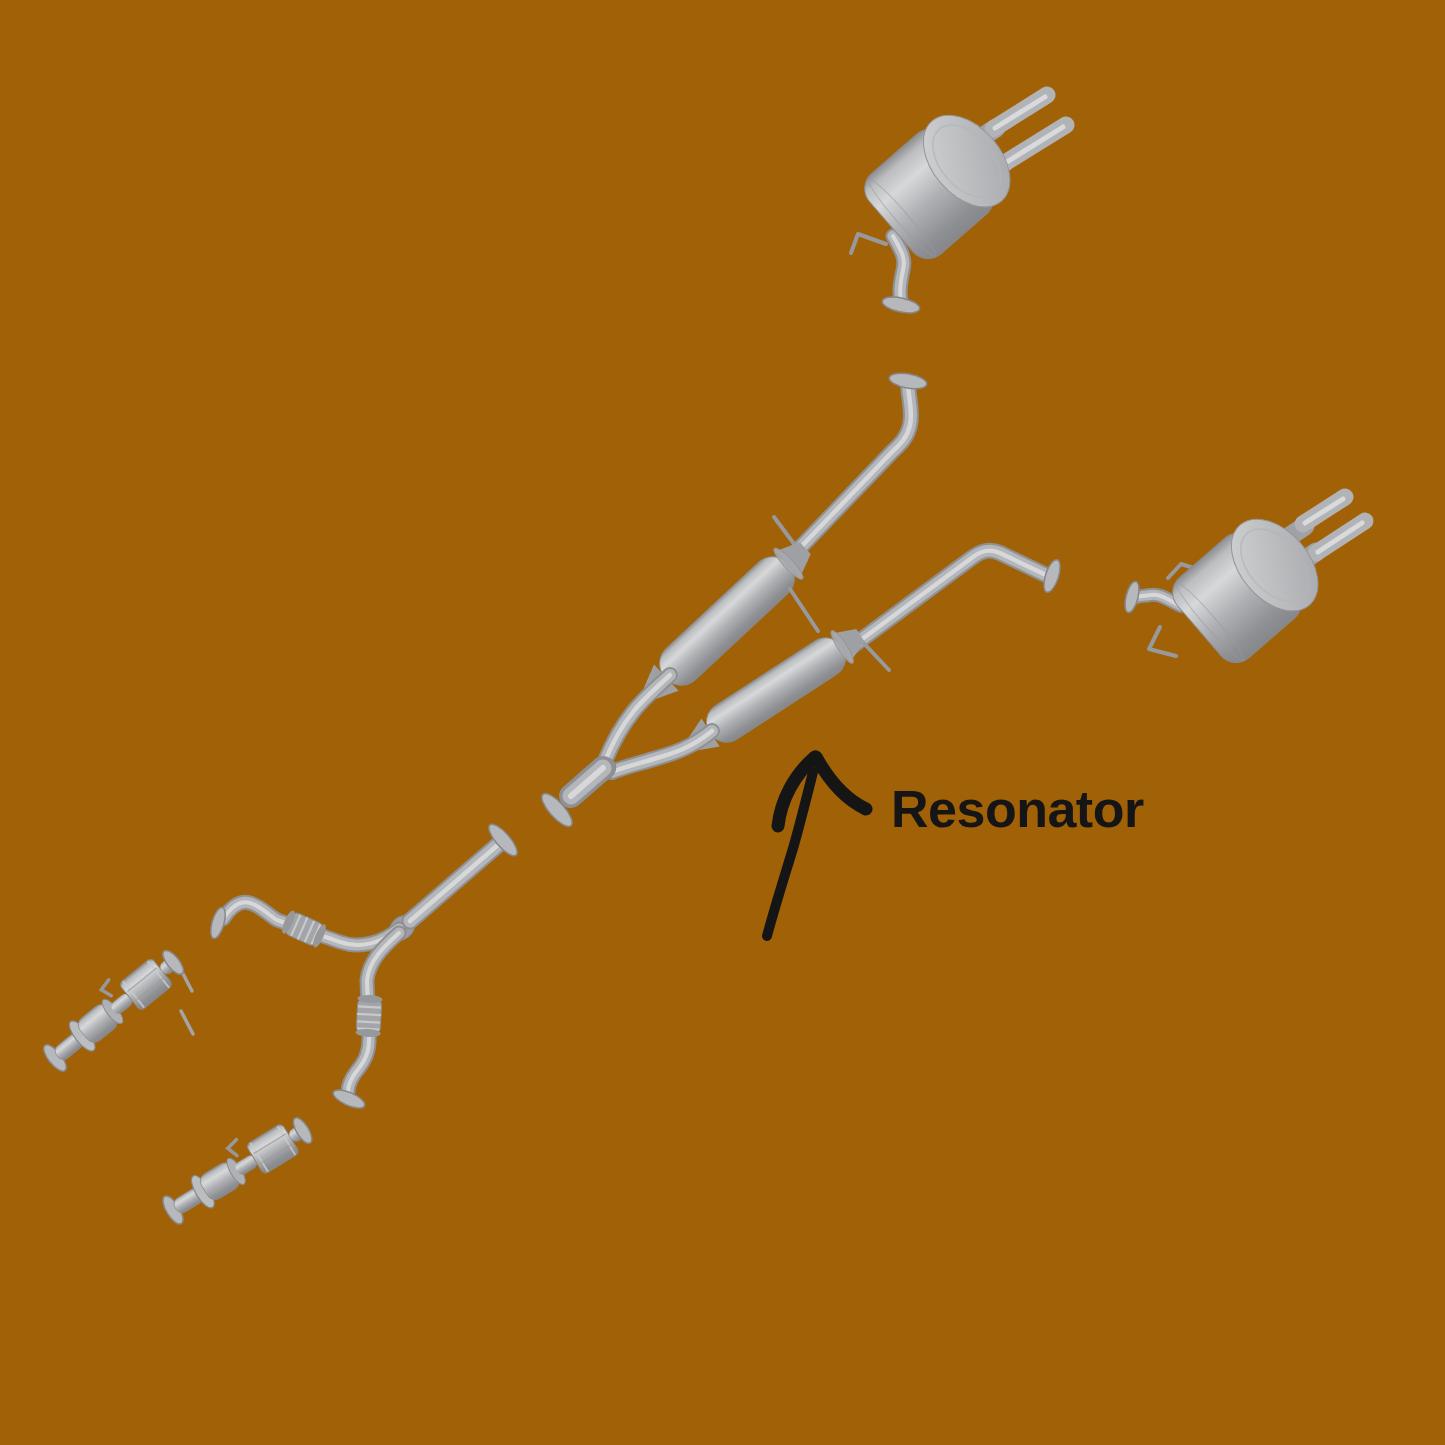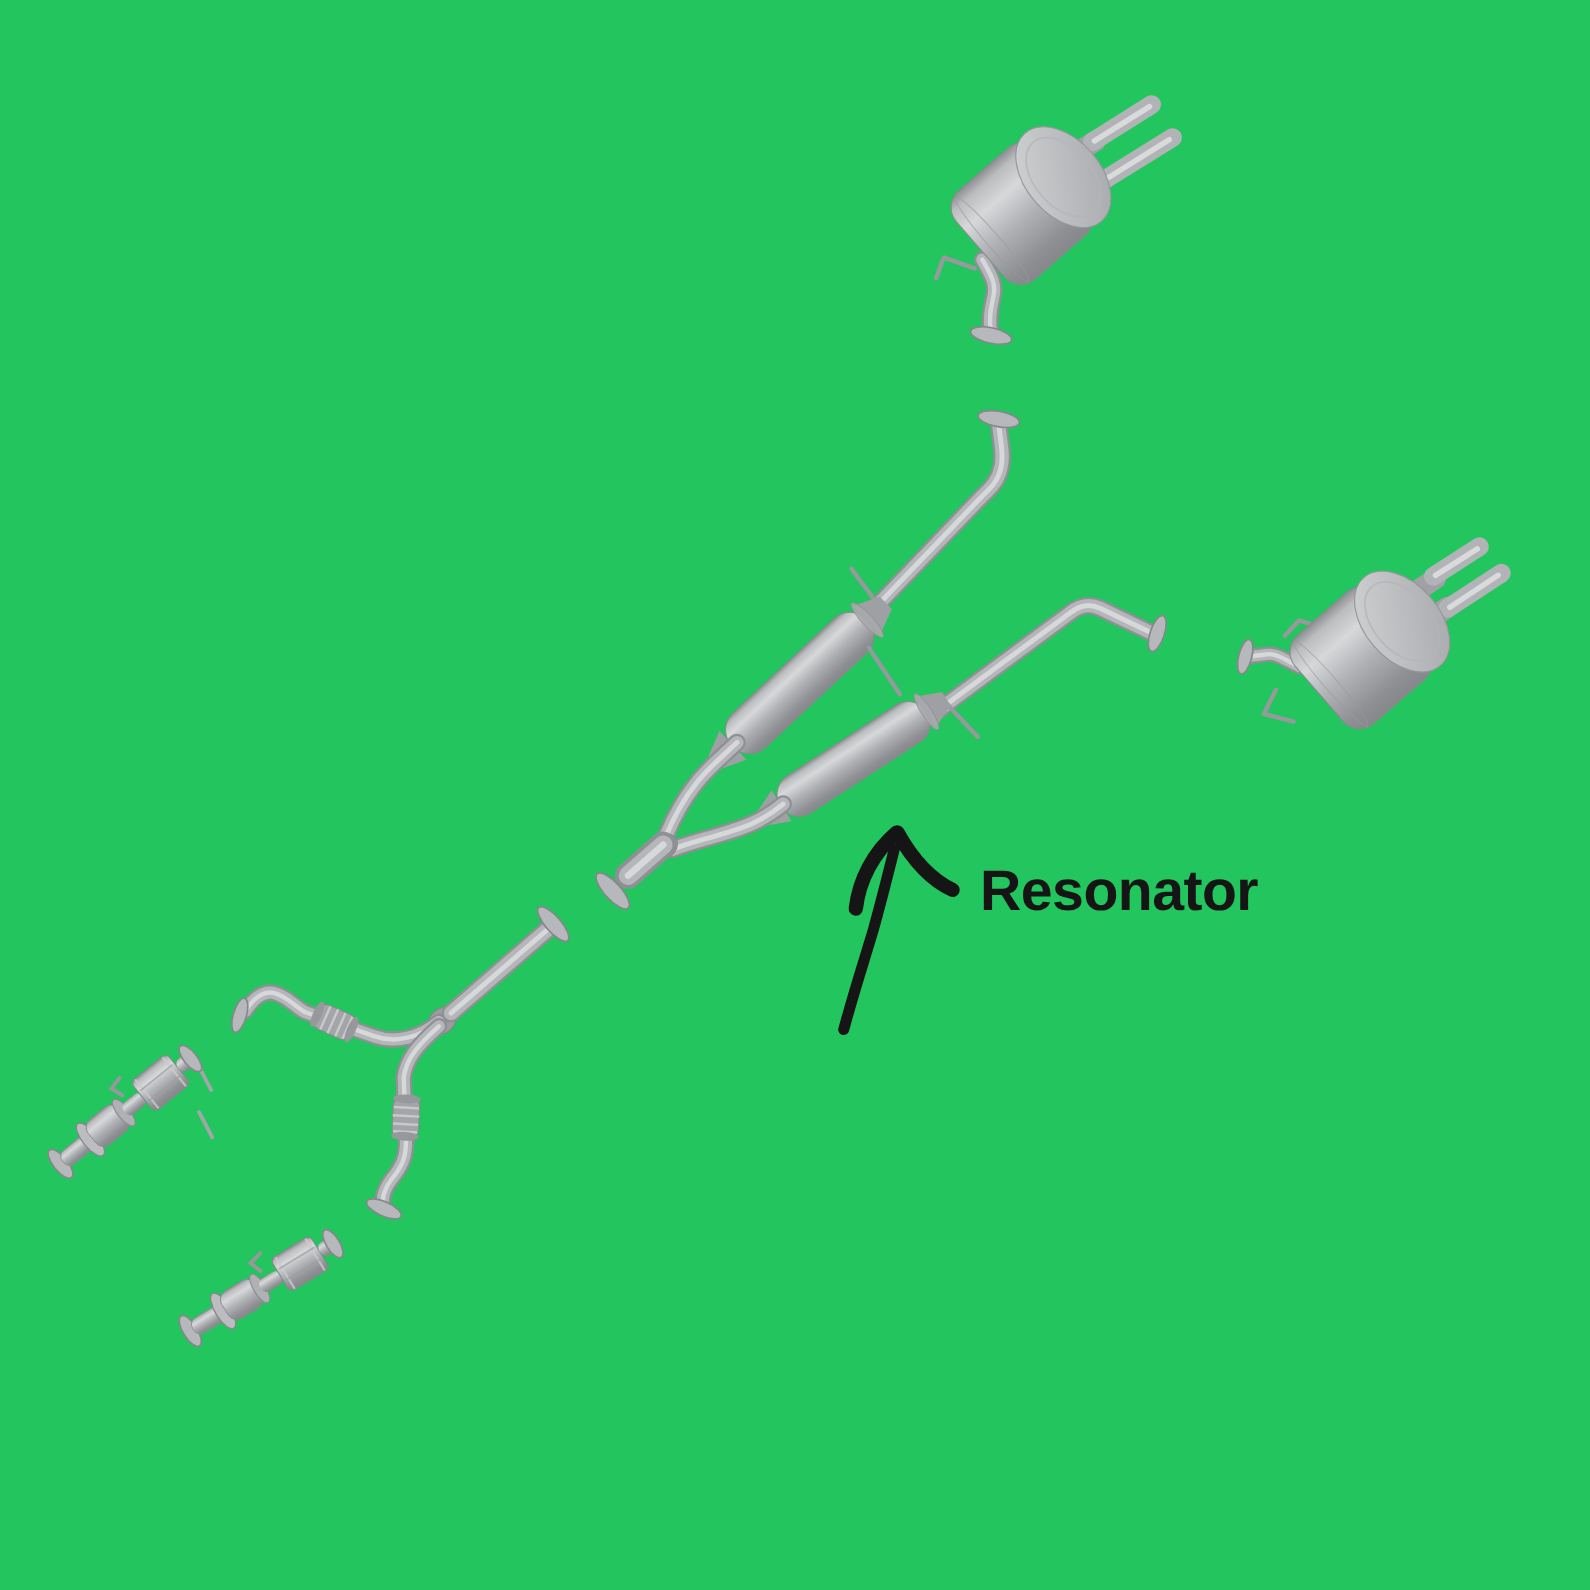--- a/index.html
+++ b/index.html
@@ -1,16 +1,16 @@
 <!DOCTYPE html>
 <html><head>
 <meta charset="utf-8">
 <style>
   html,body{margin:0;padding:0;background:#ffffff;}
-  .stage{position:relative;width:1445px;height:1445px;background:#22c55e;overflow:hidden;
+  .stage{position:relative;width:1445px;height:1445px;background:#a16207;overflow:hidden;
          font-family:"Liberation Sans", sans-serif;}
   svg{display:block;width:1445px;height:1445px;}
   
   .po{fill:none;stroke:#8f9093;stroke-linecap:round;stroke-linejoin:round;}
   .pm{fill:none;stroke:#b5b6b9;stroke-linecap:round;stroke-linejoin:round;}
   .pc{fill:none;stroke:#d7d8da;stroke-linecap:round;stroke-linejoin:round;}
   .stub{fill:none;stroke:#a0a1a4;stroke-linecap:round;}
   .tipo{fill:none;stroke:#b2b3b6;stroke-linecap:round;}
   .tipc{fill:none;stroke:#d9dadc;stroke-linecap:round;}
   .flange{fill:#b7b8bb;stroke:#86878a;stroke-width:1.5;}

